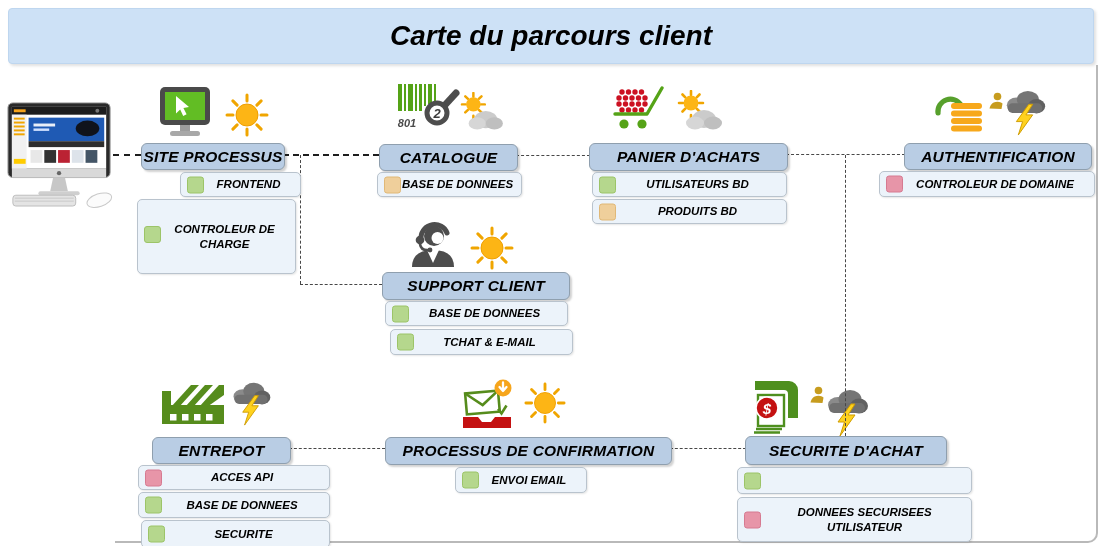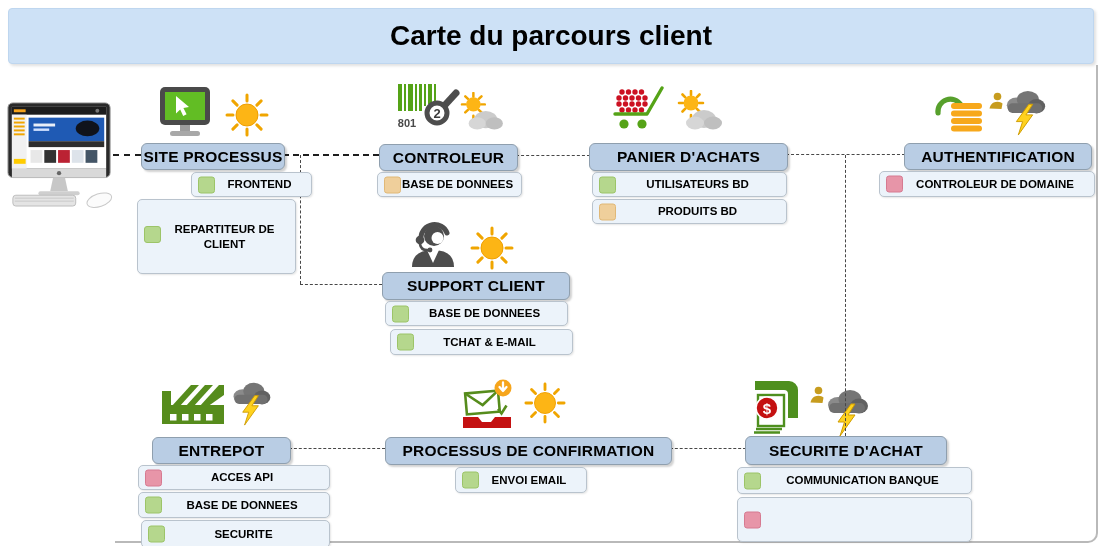--- a/index.html
+++ b/index.html
@@ -1,18 +1,18 @@
 <!DOCTYPE html>
 <html><head>
 <meta charset="utf-8">
 <style>
   html,body { margin:0; padding:0; background:#fff; }
   .canvas {
     position:relative; width:1100px; height:546px; overflow:hidden;
-    background:#fff; font-family:"Liberation Sans", sans-serif;
+    background:#fff; font-family:"Liberation Sans", sans-serif;font-style:italic;
   }
   
   .banner {
     position:absolute; left:8px; top:8px; width:1084px; height:54px;
     background:#cde1f6; border:1px solid #bed6ef; border-radius:4px;
     display:flex; align-items:center; justify-content:center;
     font-size:28px; font-weight:bold; color:#000;
     box-shadow:2px 2px 3px rgba(0,0,0,.12);
   }
   
@@ -303,35 +303,35 @@
   <div class="hline" style="left:283px;top:154px;width:96px"></div>
   <div class="vline" style="left:300px;top:155px;height:129px"></div>
   <div class="hline fine" style="left:300px;top:284px;width:82px"></div>
   <div class="hline fine" style="left:516px;top:155px;width:74px"></div>
   <div class="hline fine" style="left:786px;top:154px;width:119px"></div>
   <div class="vline" style="left:845px;top:155px;height:281px"></div>
   <div class="hline fine" style="left:289px;top:448px;width:96px"></div>
   <div class="hline fine" style="left:670px;top:448px;width:76px"></div>
 
   <div class="hdr" style="left:141px;top:143px;width:142px;height:25px">SITE PROCESSUS</div>
-  <div class="hdr" style="left:379px;top:144px;width:137px;height:25px">CONTROLEUR</div>
+  <div class="hdr" style="left:379px;top:144px;width:137px;height:25px">CATALOGUE</div>
   <div class="hdr" style="left:589px;top:143px;width:197px;height:26px">PANIER D'ACHATS</div>
   <div class="hdr" style="left:904px;top:143px;width:186px;height:25px">AUTHENTIFICATION</div>
   <div class="hdr" style="left:152px;top:437px;width:137px;height:25px">ENTREPOT</div>
   <div class="hdr" style="left:382px;top:272px;width:186px;height:26px">SUPPORT CLIENT</div>
   <div class="hdr" style="left:385px;top:437px;width:285px;height:26px">PROCESSUS DE CONFIRMATION</div>
   <div class="hdr" style="left:745px;top:436px;width:200px;height:27px">SECURITE D'ACHAT</div>
 
-  <div class="item" style="left:191px;top:172px;width:119px;height:23px">
+  <div class="item" style="left:180px;top:172px;width:119px;height:23px">
     <span class="sq" style="background: rgb(181, 215, 141); border-color: rgb(156, 196, 104);"></span>
     <span class="ilabel">FRONTEND</span>
   </div>
   <div class="item" style="left:137px;top:199px;width:157px;height:73px">
     <span class="sq sq-upper" style="background: rgb(181, 215, 141); border-color: rgb(156, 196, 104);"></span>
-    <span class="ilabel">REPARTITEUR DE CLIENT</span>
+    <span class="ilabel">CONTROLEUR DE CHARGE</span>
   </div>
 
   <div class="item" style="left:377px;top:172px;width:143px;height:23px">
     <span class="sq" style="background: rgb(239, 207, 155); border-color: rgb(224, 184, 119);"></span>
     <span class="ilabel">BASE DE DONNEES</span>
   </div>
 
   <div class="item" style="left:592px;top:172px;width:193px;height:23px">
     <span class="sq" style="background: rgb(181, 215, 141); border-color: rgb(156, 196, 104);"></span>
     <span class="ilabel">UTILISATEURS BD</span>
@@ -368,19 +368,19 @@
     <span class="ilabel">SECURITE</span>
   </div>
 
   <div class="item" style="left:455px;top:467px;width:130px;height:24px">
     <span class="sq" style="background: rgb(181, 215, 141); border-color: rgb(156, 196, 104);"></span>
     <span class="ilabel">ENVOI EMAIL</span>
   </div>
 
   <div class="item" style="left:737px;top:467px;width:233px;height:25px">
     <span class="sq" style="background: rgb(181, 215, 141); border-color: rgb(156, 196, 104);"></span>
-    <span class="ilabel">COMMUNICATION BANQUE</span>
   </div>
   <div class="item" style="left:737px;top:497px;width:233px;height:43px">
     <span class="sq" style="background: rgb(231, 149, 168); border-color: rgb(214, 122, 145);"></span>
+    <span class="ilabel" style="padding:0 20px 0 40px">DONNEES SECURISEES UTILISATEUR</span>
   </div>
 
 </div>
 
 </body></html>

